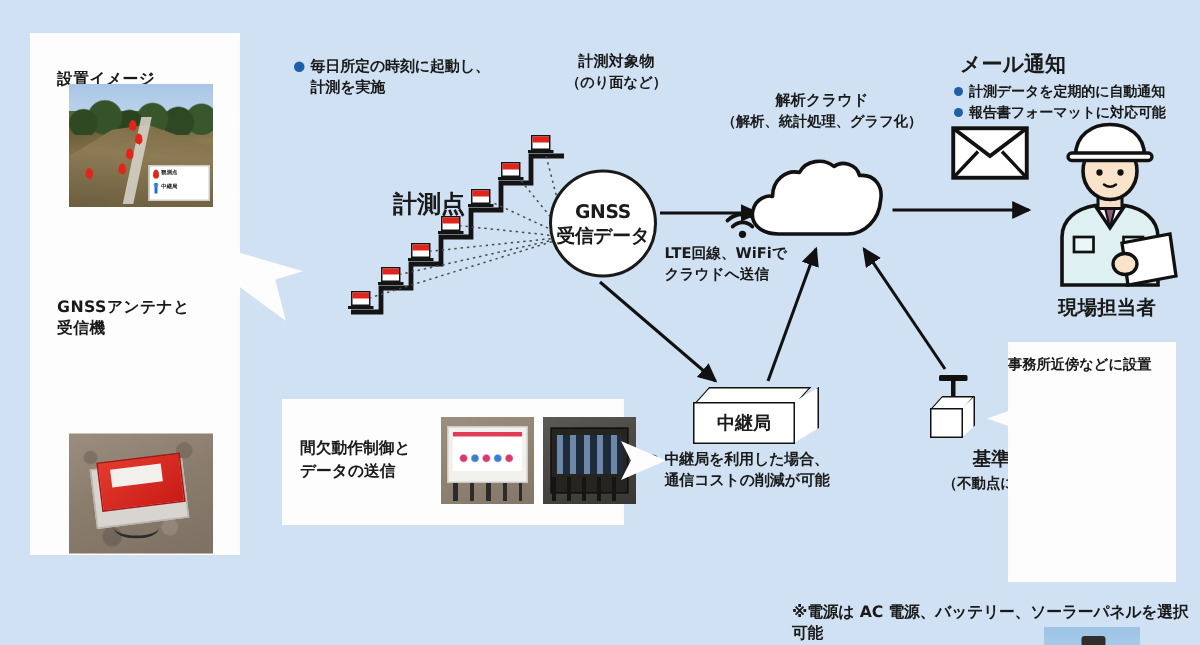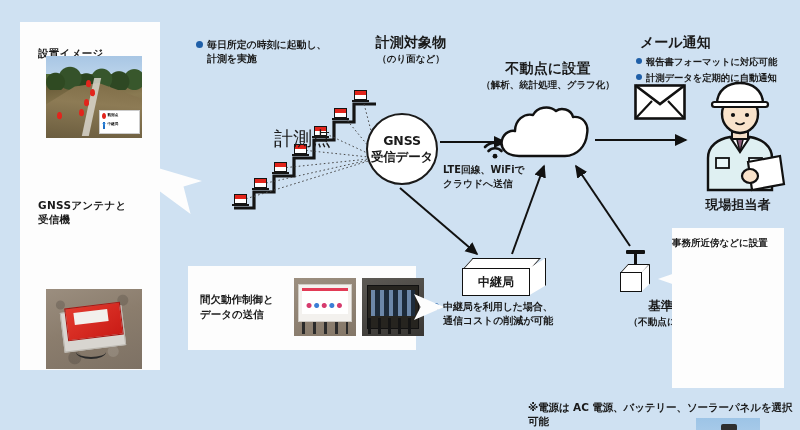--- a/index.html
+++ b/index.html
@@ -152,21 +152,21 @@
 
   
   .bullets { position:absolute; }
   .bullet { display:flex; align-items:flex-start; gap:4px; margin-bottom:3px; }
   .bullet .dot { width:7px; height:7px; border-radius:50%;
     background:#1f5fa8; flex:none; margin-top:3px; }
   .bullet .txt { font-size:10px; line-height:1.42; font-weight:700; letter-spacing:-.1px; }
 
   
   .heading { position:absolute; font-weight:700; text-align:center; }
-  .h-main { font-size:14px; letter-spacing:.2px; }
+  .h-main { font-size:10px; letter-spacing:.2px; }
   .h-sub { font-size:9.5px; font-weight:700; margin-top:1px; }
 
   
   #stairs { left:228px; top:80px; width:160px; height:135px; }
   .sensor { position:absolute; width:17px; height:14px; }
   .sensor .body { position:absolute; left:2px; top:0; width:13px; height:10px;
     background:#fff; border:1.6px solid #141414; }
   .sensor .body::before { content:""; position:absolute; left:0; top:0; right:0; height:4px;
     background:#e2251c; }
   .sensor .base { position:absolute; left:0; top:10px; width:17px; height:2px; background:#141414; }
@@ -310,21 +310,21 @@
     </div>
   <div class="sensor" style="left:104px; top:28px;">
       <span class="body"></span>
       <span class="base"></span>
     </div>
   <div class="sensor" style="left:124px; top:10px;">
       <span class="body"></span>
       <span class="base"></span>
     </div>
 </div>
-<div class="abs" style="left:274px; top:126px; font-size:19px; font-weight:400;">計測点</div>
+<div class="abs" style="left:262px; top:126px; font-size:16px; font-weight:700;">計測点</div>
 
 <div class="abs" id="gnss-circle">
   <span>GNSS</span>
   <span>受信データ</span>
 </div>
 
 <svg class="abs" style="left:0; top:0;" width="800" height="430" aria-hidden="true">
   <defs>
     <marker id="ah" markerWidth="7" markerHeight="7" refX="5.6" refY="3" orient="auto">
       <path d="M0,0 L6.4,3 L0,6 z" fill="#111"></path>
@@ -346,40 +346,40 @@
   <svg width="26" height="20" viewBox="0 0 26 20">
     <path d="M3 7 A14 14 0 0 1 23 7" fill="none" stroke="#111" stroke-width="2.6" stroke-linecap="round"></path>
     <path d="M6.5 11 A9 9 0 0 1 19.5 11" fill="none" stroke="#111" stroke-width="2.6" stroke-linecap="round"></path>
     <circle cx="13" cy="16.2" r="2.4" fill="#111"></circle>
   </svg>
 </div>
 <div class="note-text" style="left:443px; top:163px; width:110px; text-align:left; white-space:pre-line;">LTE回線、WiFiで
 クラウドへ送信</div>
 
 <div class="heading" style="left:478px; top:60px; width:140px;">
-  <div class="h-main">不動点に設置</div>
+  <div class="h-main">解析クラウド</div>
   <div class="h-sub">（解析、統計処理、グラフ化）</div>
 </div>
 <div class="abs" id="cloud">
   <svg width="94" height="56" viewBox="0 0 94 56">
     <path d="M22,52 C9,52 3,44 5,36 C7,28 15,26 18,27 C18,16 27,9 36,11
              C40,3 52,1 59,7 C64,3 74,5 76,13 C86,12 92,20 90,30
              C89,42 80,52 68,52 Z" fill="#fff" stroke="#111" stroke-width="2.4" stroke-linejoin="round"></path>
   </svg>
 </div>
 
 <div class="abs" style="left:640px; top:34px; font-size:14px; font-weight:700;">メール通知</div>
 <div class="bullets" style="left:636px; top:55px; width:164px;">
+  <div class="bullet" style="margin-bottom:1px;">
+    <span class="dot" style="width:6px;height:6px;margin-top:2.5px;"></span>
+    <span class="txt" style="font-size:9.4px;">計測データを定期的に自動通知</span>
+  </div>
   <div class="bullet">
     <span class="dot" style="width:6px;height:6px;margin-top:2.5px;"></span>
     <span class="txt" style="font-size:9.4px;">報告書フォーマットに対応可能</span>
-  </div>
-  <div class="bullet" style="margin-bottom:1px;">
-    <span class="dot" style="width:6px;height:6px;margin-top:2.5px;"></span>
-    <span class="txt" style="font-size:9.4px;">計測データを定期的に自動通知</span>
   </div>
 </div>
 <div class="abs" id="mail-icon">
   <svg width="52" height="36" viewBox="0 0 52 36">
     <rect x="1.5" y="1.5" width="49" height="33" fill="#fff" stroke="#111" stroke-width="2.6"></rect>
     <path d="M1.5,1.5 L26,20 L50.5,1.5" fill="none" stroke="#111" stroke-width="2.6"></path>
     <path d="M1.5,34.5 L18,17 M50.5,34.5 L34,17" fill="none" stroke="#111" stroke-width="2.2"></path>
   </svg>
 </div>
 

